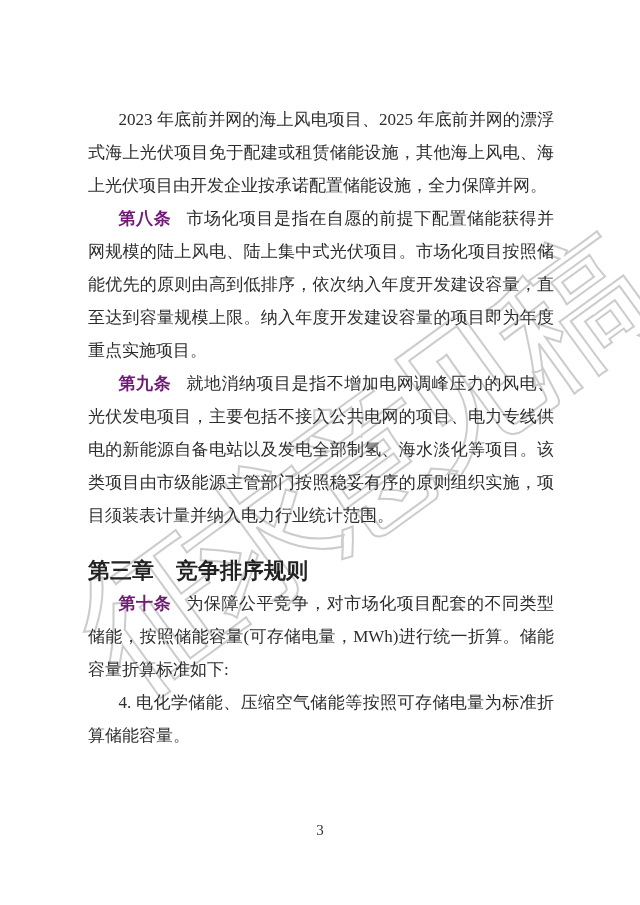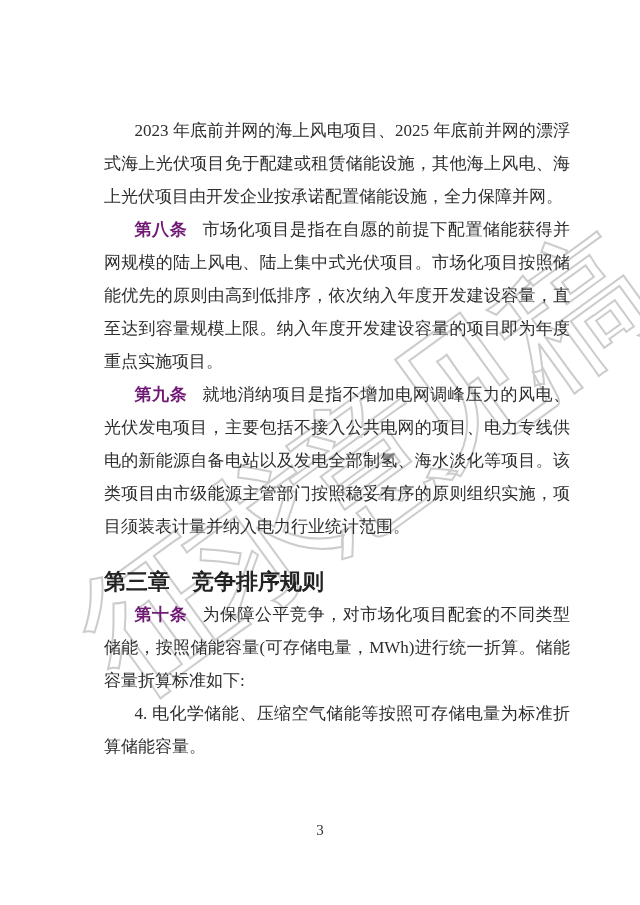--- a/index.html
+++ b/index.html
@@ -26,27 +26,26 @@
     color: transparent;
     -webkit-text-stroke: 2px #cccccc;
     pointer-events: none;
     user-select: none;
   }
   @supports not (-webkit-text-stroke: 2px #ccc) {
     .watermark { color: #dcdcdc; }
   }
   .content {
     position: absolute;
-    left: 88px; top: 114px;
+    left: 88px; top: 103px;
     width: 466px;
     font-size: 17px;
     line-height: 33px;
     color: #2d2d2d;
     text-align: justify;
-    margin-left: 16px;
   }
   .para {
     margin: 0;
     text-indent: 1.8em;
   }
   .lead {
     font-family: "Liberation Sans", "DejaVu Sans", sans-serif;
     font-weight: bold;
     color: #701a75;
     margin-right: 0.9em;

